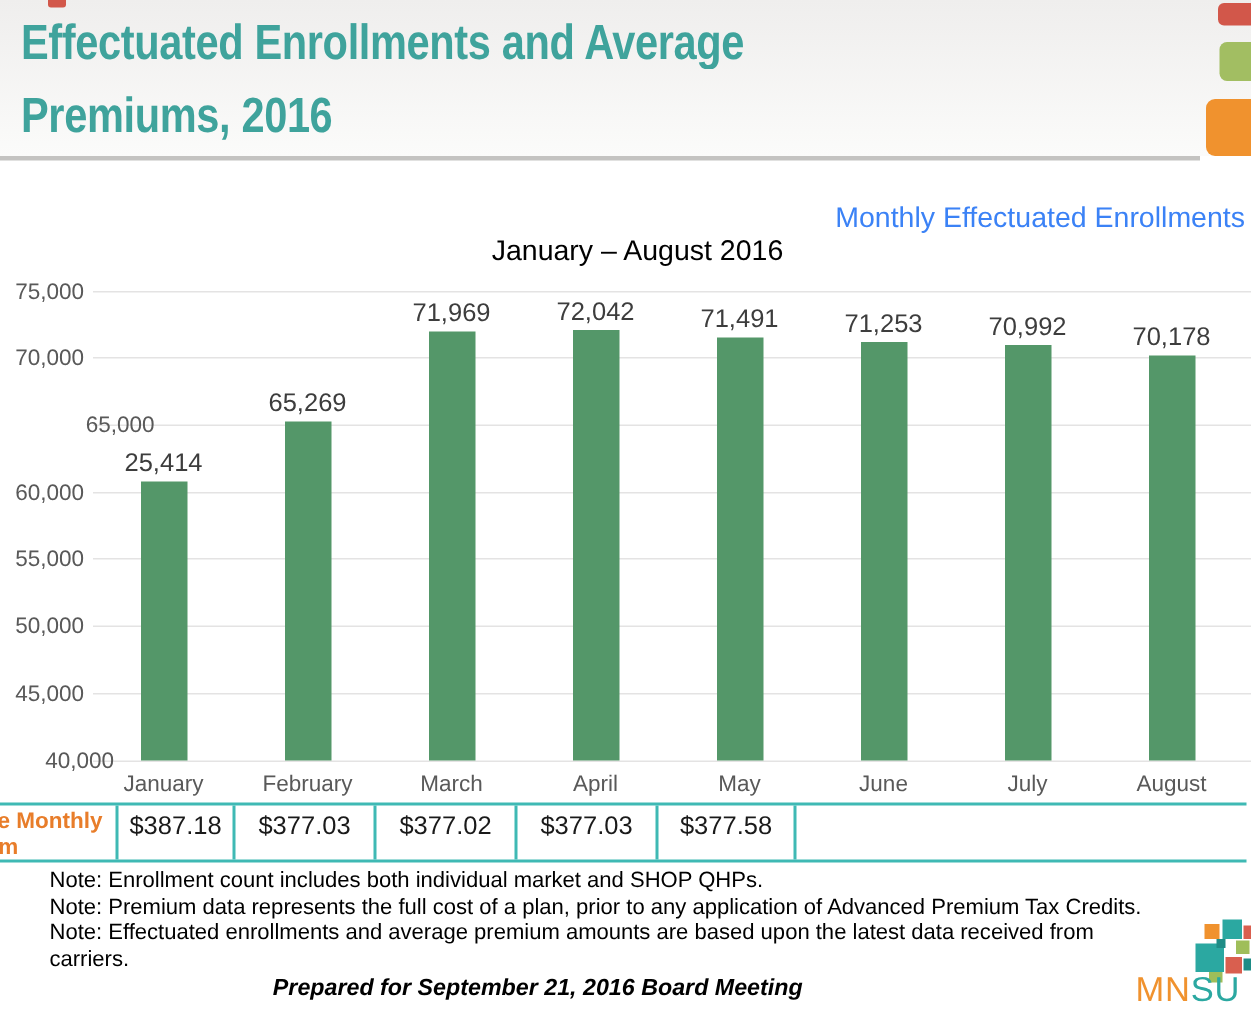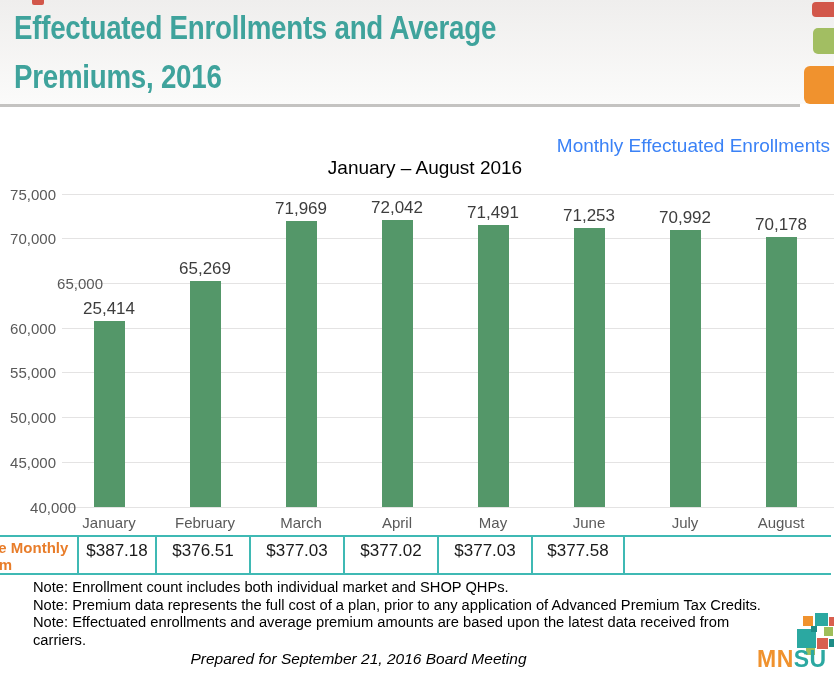--- a/index.html
+++ b/index.html
@@ -40,24 +40,24 @@
     line-height:17px;white-space:nowrap;
   }
   .pcell{
     box-sizing:border-box;border-left:2px solid #3FB9B4;text-align:center;
     font-size:17px;color:#1a1a1a;padding-top:4px;
   }
   .pcell.last{border-right:2px solid #3FB9B4;}
   
   .notes{left:33px;top:579px;width:780px;font-size:14.7px;line-height:17.5px;color:#000;}
   .note-line{white-space:nowrap;}
-  .prepared{left:0;top:650px;width:717px;text-align:center;font-style:italic;font-size:15.5px;color:#000;}
+  .prepared{left:0;top:650px;width:717px;text-align:center;font-style:italic;font-size:15.5px;color:#000;font-weight:bold;}
   
   .logo-sq{position:absolute;}
-  .logo-text{left:757px;top:646px;font-size:23px;font-weight:bold;letter-spacing:0.5px;white-space:nowrap;}
+  .logo-text{left:757px;top:646px;font-size:23px;font-weight:normal;letter-spacing:0.5px;white-space:nowrap;}
 </style>
 </head>
 <body>
 
 <div class="slide">
 
   <div class="abs title-band"></div>
   <div class="abs top-tab" style="background: rgb(210, 87, 74);"></div>
   <div class="abs slide-title-line" style="top: 8px; color: rgb(63, 163, 156);">Effectuated Enrollments and Average</div>
   <div class="abs slide-title-line" style="top: 57px; color: rgb(63, 163, 156);">Premiums, 2016</div>
@@ -114,21 +114,20 @@
     </div>
 
   <div class="ptable" id="ptable" style="border-top-color: rgb(63, 185, 180); border-bottom-color: rgb(63, 185, 180);">
     <div class="ptable-label-cell">
       <div class="ptable-label-inner" id="ptable-label" style="color: rgb(232, 125, 42);">
           <div>Average Monthly</div>
           <div>Premium</div>
         </div>
     </div>
   <div class="pcell" style="flex: 0 0 78px; border-left-color: rgb(63, 185, 180);">$387.18</div>
-      <div class="pcell" style="flex: 0 0 94px; border-left-color: rgb(63, 185, 180);">$376.51</div>
       <div class="pcell" style="flex: 0 0 94px; border-left-color: rgb(63, 185, 180);">$377.03</div>
       <div class="pcell" style="flex: 0 0 94px; border-left-color: rgb(63, 185, 180);">$377.02</div>
       <div class="pcell" style="flex: 0 0 94px; border-left-color: rgb(63, 185, 180);">$377.03</div>
       <div class="pcell last" style="flex: 0 0 94px; border-left-color: rgb(63, 185, 180);">$377.58</div>
     </div>
 
   <div class="abs notes" id="notes">
       <div class="note-line">Note: Enrollment count includes both individual market and SHOP QHPs.</div>
       <div class="note-line">Note: Premium data represents the full cost of a plan, prior to any application of Advanced Premium Tax Credits.</div>
       <div class="note-line">Note: Effectuated enrollments and average premium amounts are based upon the latest data received from</div>

